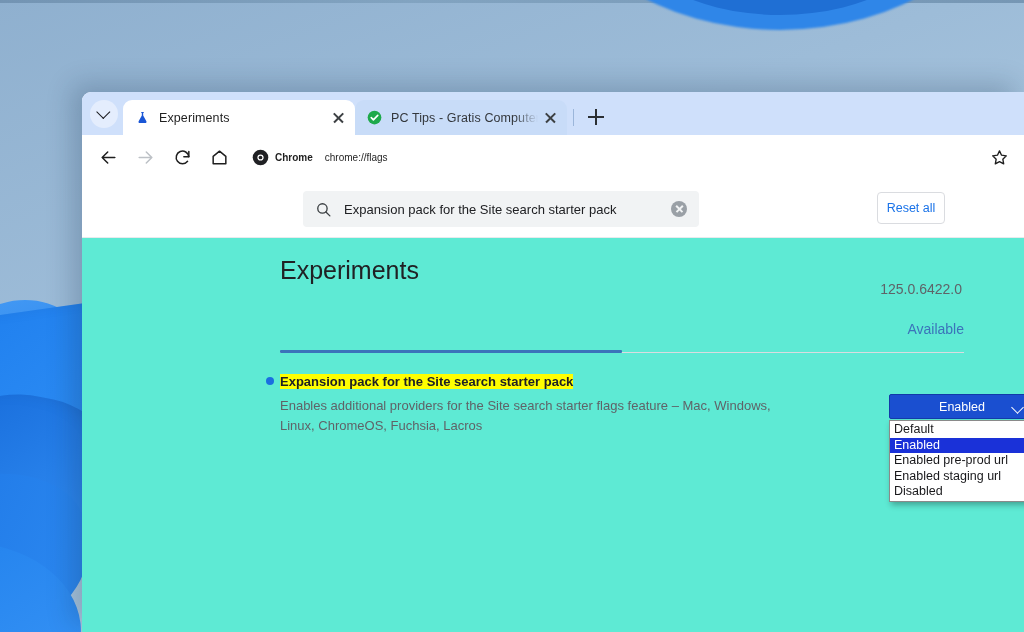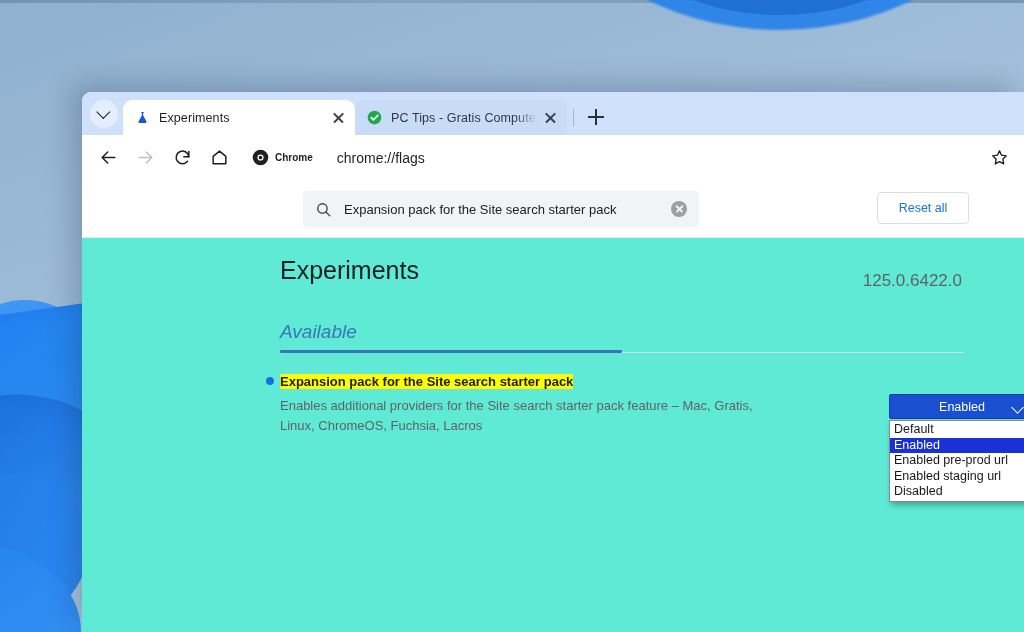--- a/index.html
+++ b/index.html
@@ -232,23 +232,23 @@
     padding: 0 11px 0 7px;
     box-shadow: 0 0 0 0 rgba(0,0,0,0);
     flex: 0 0 auto;
   }
   .chrome-chip-label {
     font-size: 10px;
     font-weight: bold;
     color: #1f1f1f;
   }
   .omnibox-url {
-    font-size: 14px;
+    font-size: 10px;
     color: #1f1f1f;
-    margin-left: 13px;
+    margin-left: 1px;
     white-space: nowrap;
   }
   .star-btn {
     width: 30px; height: 30px;
     flex: 0 0 auto;
     display: flex; align-items: center; justify-content: center;
     margin-left: 6px;
   }
 
   
@@ -300,21 +300,21 @@
     width: 9px; height: 1.5px;
     background: #f1f3f4;
   }
   .clear-btn::before { transform: rotate(45deg); }
   .clear-btn::after  { transform: rotate(-45deg); }
 
   .reset-all {
     position: absolute;
     left: 795px;
     top: 12px;
-    width: 92px;
+    width: 68px;
     height: 32px;
     border: 1px solid #dadce0;
     border-radius: 4px;
     background: #fff;
     color: #1a73e8;
     font-size: 12.5px;
     display: flex; align-items: center; justify-content: center;
     box-sizing: border-box;
   }
 
@@ -331,38 +331,37 @@
     left: 198px;
     top: 18px;
     font-size: 25px;
     color: #202124;
     font-weight: normal;
     margin: 0;
   }
   .exp-version {
     position: absolute;
     right: 62px;
-    top: 33px;
-    font-size: 17px;
+    top: 43px;
+    font-size: 14px;
     color: #5f6368;
   }
 
   .tabs-row {
     position: relative;
     margin: 15px 60px 0 198px;
     height: 38px;
     display: flex;
   }
   .ftab {
     flex: 1 1 0;
-    text-align: left;
-    font-size: 19px;
+    text-align: right;
+    font-size: 14px;
     padding-top: 6px;
     box-sizing: border-box;
-    font-style: italic;
   }
   .ftab.sel { color: #3b74ba; }
   .ftab.unsel { color: #5f6368; }
   .tabs-underline {
     position: absolute;
     left: 0; right: 0; bottom: 0;
     height: 1px;
     background: #dadce0;
   }
   .tabs-underline-active {
@@ -591,21 +590,21 @@
         <div class="tabs-row">
           <div class="ftab sel">Available</div>
           <div class="tabs-underline"></div>
           <div class="tabs-underline-active"></div>
         </div>
 
         <div class="flag-row">
           <div class="flag-main">
             <span class="flag-bullet"></span>
             <div><span class="flag-name">Expansion pack for the Site search starter pack</span></div>
-            <div class="flag-desc">Enables additional providers for the Site search starter pack feature – Mac, Gratis, Linux, ChromeOS, Fuchsia, Lacros</div>
+            <div class="flag-desc">Enables additional providers for the Site search starter flags feature – Mac, Windows, Linux, ChromeOS, Fuchsia, Lacros</div>
           </div>
 
           <div class="select-area">
             <div class="select-button">
               <span>Enabled</span>
               <span class="select-arrow"></span>
             </div>
             <div class="option-list">
               <div class="option">Default</div>
               <div class="option sel">Enabled</div>

